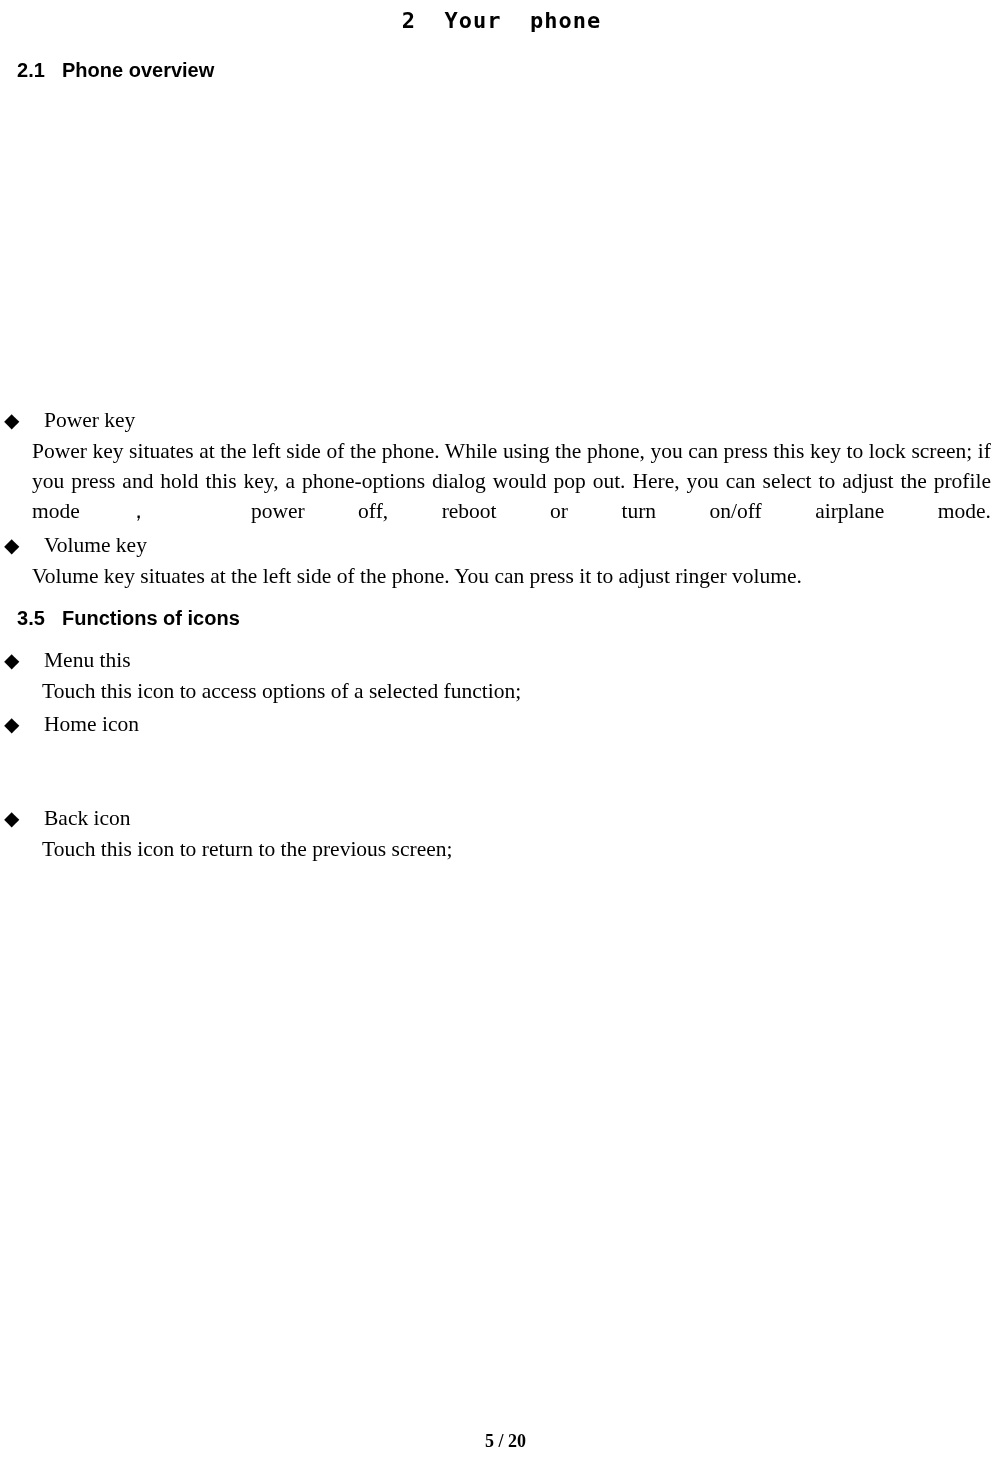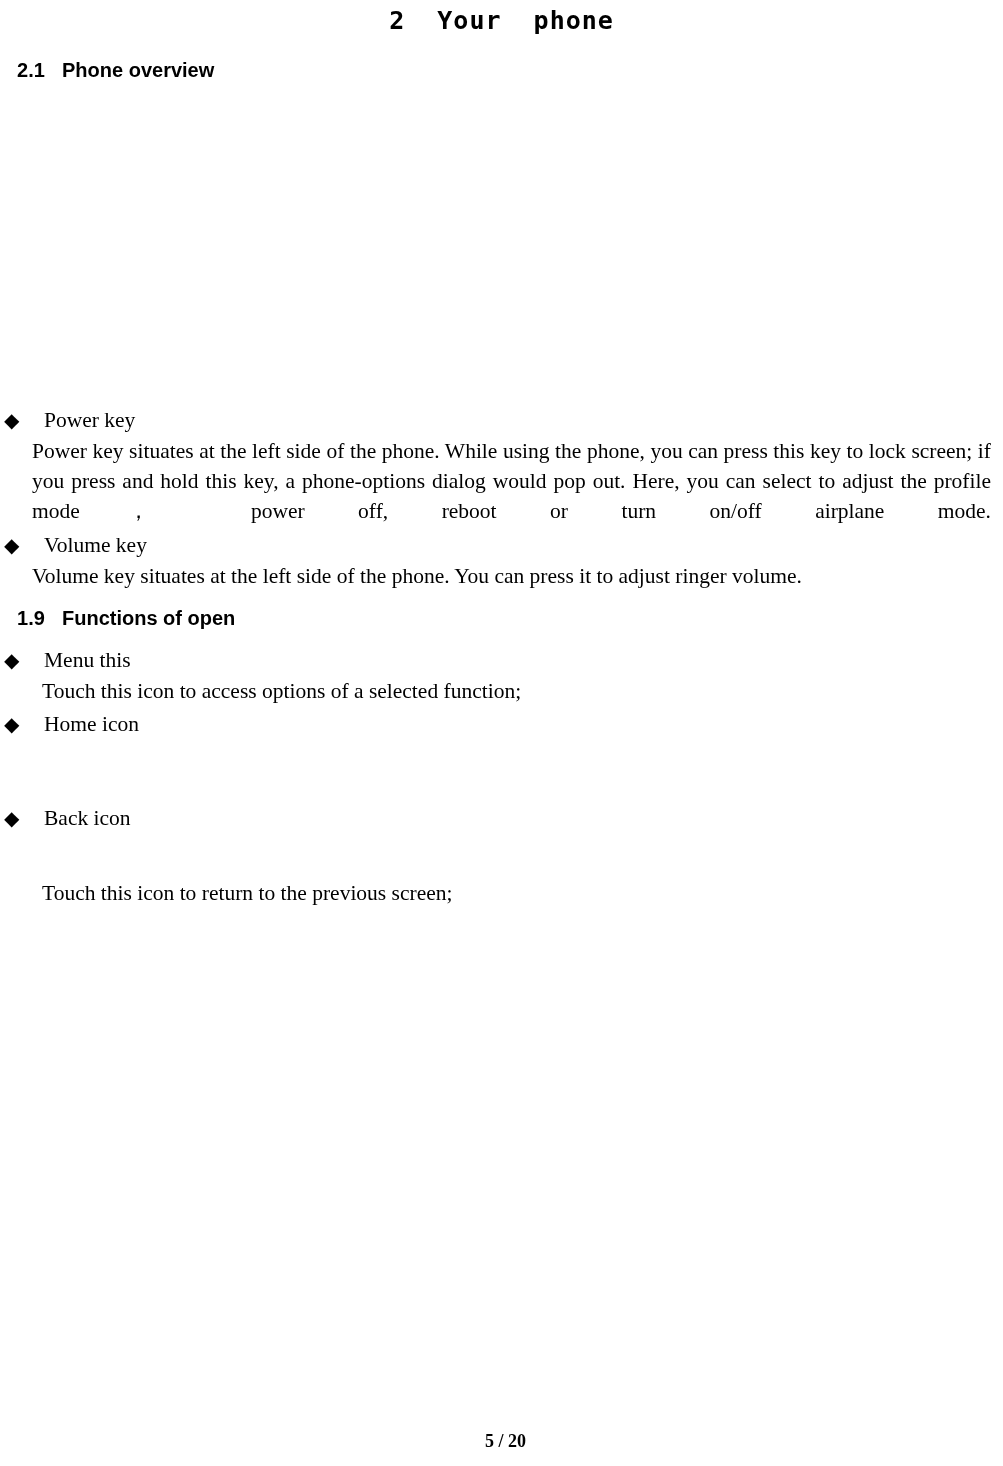--- a/index.html
+++ b/index.html
@@ -21,21 +21,21 @@
     width: 1003px;
     height: 1466px;
     box-sizing: border-box;
   }
 
   
   .chapter-title {
     text-align: center;
     font-family: "DejaVu Sans Mono", "Liberation Mono", monospace;
     font-weight: bold;
-    font-size: 25px;
+    font-size: 22px;
     letter-spacing: 1px;
     line-height: 34px;
     margin: 0;
     padding-top: 4px;
     white-space: pre;
   }
 
   
   .section-heading {
     font-family: "Liberation Sans", "DejaVu Sans", sans-serif;
@@ -154,34 +154,34 @@
     <span class="body-text bullet-label">Power key</span>
   </div>
   <div class="body-text para justify-block" style="top:436px;">Power key situates at the left side of the phone. While using the phone, you can press this key to lock screen; if you press and hold this key, a phone-options dialog would pop out. Here, you can select to adjust the profile mode， power off, reboot or turn on/off airplane mode.</div>
 
   <div class="bullet-row" style="top:530px; height:30px; width:1003px;">
     <span class="body-text bullet-mark">◆</span>
     <span class="body-text bullet-label">Volume key</span>
   </div>
   <div class="body-text para" style="top:561px;">Volume key situates at the left side of the phone. You can press it to adjust ringer volume.</div>
 
-  <div class="section-heading sec-23"><span class="sec-num">1.9</span><span>Functions of open</span></div>
+  <div class="section-heading sec-23"><span class="sec-num">3.5</span><span>Functions of icons</span></div>
 
   <div class="bullet-row" style="top:645px; height:30px; width:1003px;">
     <span class="body-text bullet-mark">◆</span>
     <span class="body-text bullet-label">Menu this</span>
   </div>
   <div class="body-text para-indent" style="top:676px;">Touch this icon to access options of a selected function;</div>
 
   <div class="bullet-row" style="top:709px; height:30px; width:1003px;">
     <span class="body-text bullet-mark">◆</span>
     <span class="body-text bullet-label">Home icon</span>
   </div>
 
   <div class="bullet-row" style="top:803px; height:30px; width:1003px;">
     <span class="body-text bullet-mark">◆</span>
     <span class="body-text bullet-label">Back icon</span>
   </div>
-  <div class="body-text para-indent" style="top:834px;margin-top:44px;">Touch this icon to return to the previous screen;</div>
+  <div class="body-text para-indent" style="top:834px;">Touch this icon to return to the previous screen;</div>
 
   <div class="footer">5 / 20</div>
 
 </div>
 
 </body></html>

